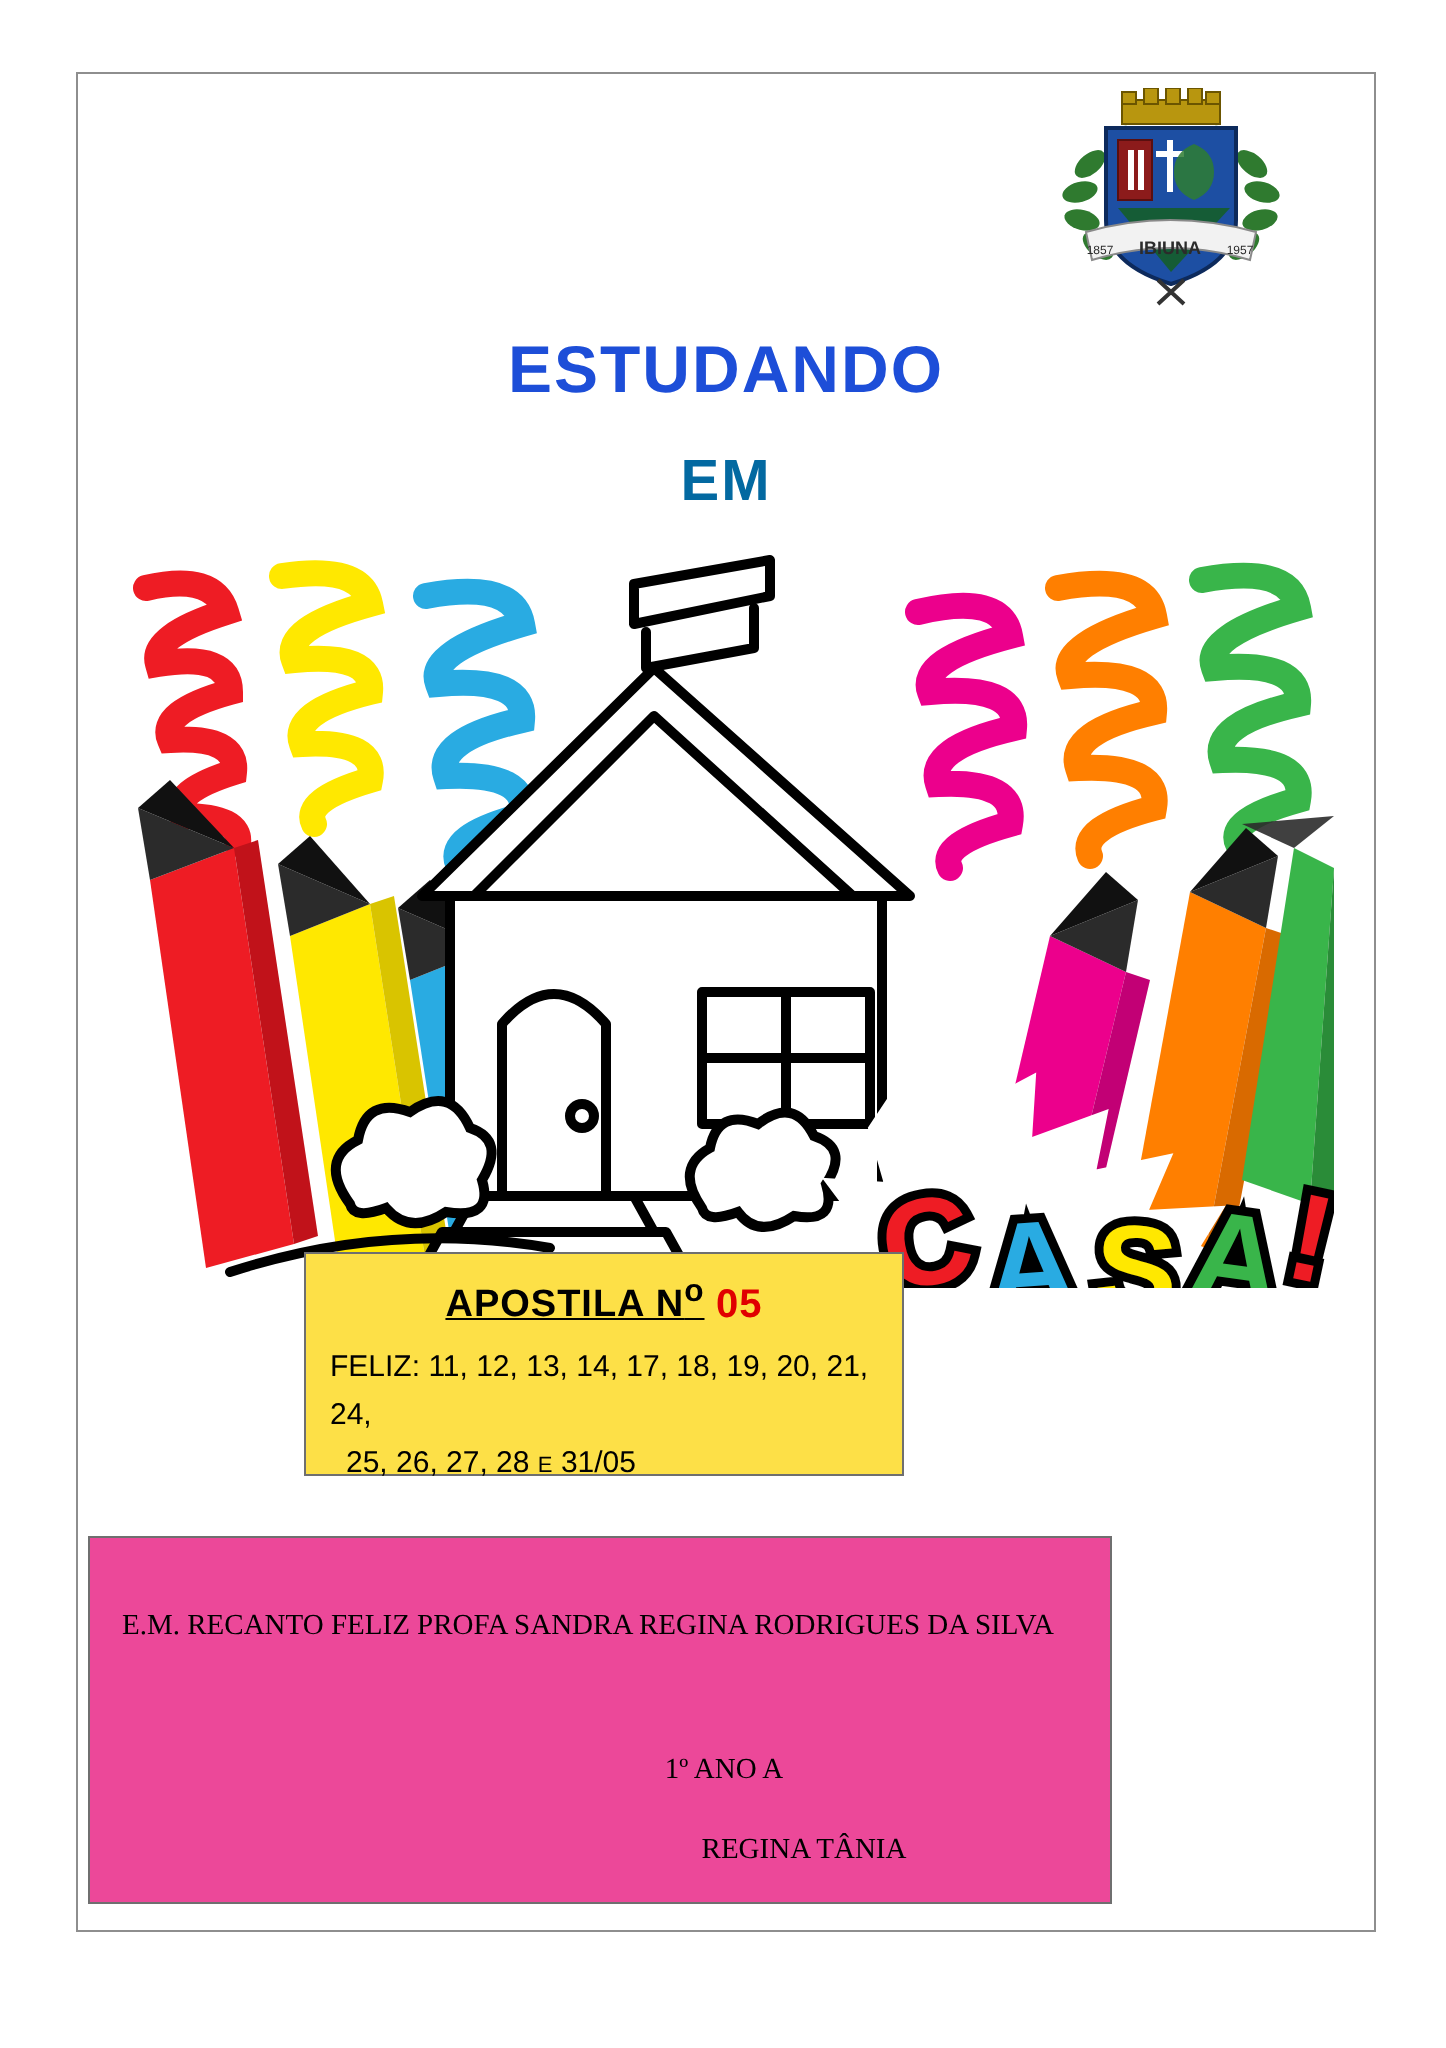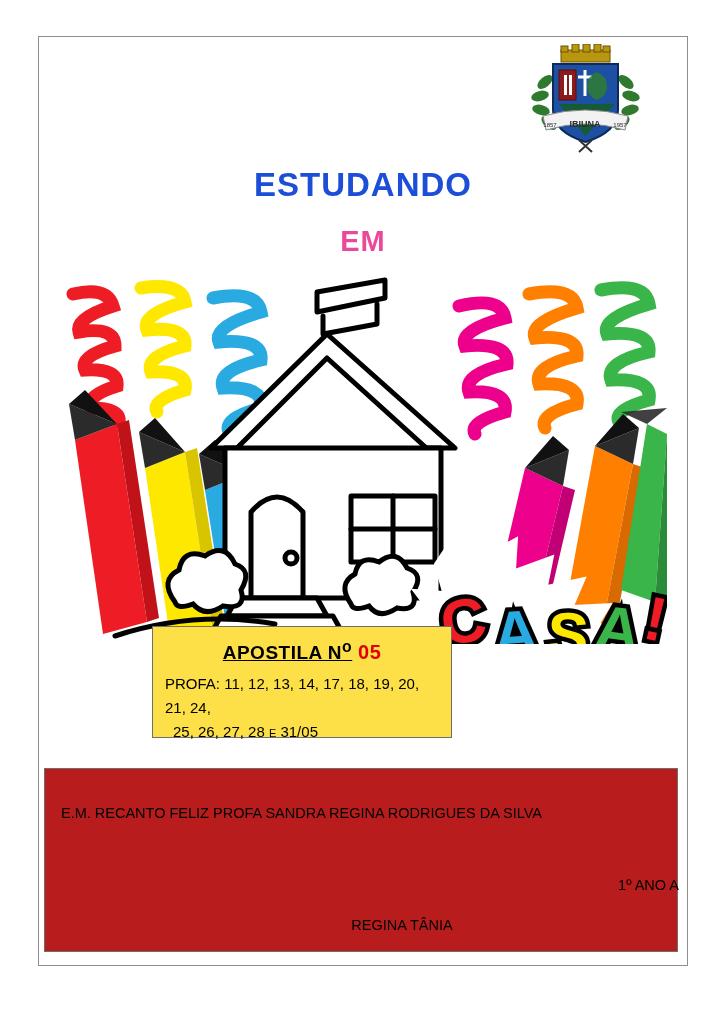--- a/index.html
+++ b/index.html
@@ -54,21 +54,21 @@
   .title-line1 {
     font-size: 33px;
     font-weight: bold;
     color: #1d4ed8;
     letter-spacing: 1px;
     line-height: 40px;
   }
   .title-line2 {
     font-size: 29px;
     font-weight: bold;
-    color: #ec4899;
+    color: #0369a1;
     letter-spacing: 1px;
     line-height: 44px;
     margin-top: 14px;
     text-align: center;
   }
 
   
   .illustration {
     position: absolute;
     left: 55px;
@@ -114,25 +114,26 @@
   }
   .apostila-days .small-e {
     font-size: 11px;
   }
 
   
   .footer-box {
     position: absolute;
     left: 44px;
     top: 768px;
-    width: 634px;
+    width: 512px;
     height: 184px;
     border: 1px solid #6f6f6f;
     box-sizing: border-box;
-    background: #b91c1c;
+    background: #ec4899;
+    font-family: Liberation Serif, serif;
   }
   .school-line {
     position: absolute;
     left: 16px;
     top: 36px;
     font-size: 14.5px;
     color: #000;
     white-space: nowrap;
   }
   .nome-line {
@@ -148,21 +149,21 @@
     border-bottom: 1px solid #000;
     width: 470px;
     height: 13px;
     margin-left: 4px;
   }
   .ano-line {
     position: absolute;
     left: 0;
     top: 108px;
     width: 634px;
-    text-align: right;
+    text-align: center;
     font-size: 14.5px;
     color: #000;
   }
   .profa-line {
     position: absolute;
     left: 0;
     top: 148px;
     width: 634px;
     text-align: center;
     font-size: 14.5px;
@@ -340,21 +341,21 @@
       </g>
     </svg>
   </div>
 
   <div class="apostila-box">
     <div class="apostila-title">
       <span class="underlined"><span>APOSTILA N</span><sup>o</sup></span>
       <span class="apostila-num">05</span>
     </div>
     <div class="apostila-days">
-      <span>PROFA:</span>
+      <span>FELIZ:</span>
       <span>11, 12, 13, 14, 17, 18, 19, 20, 21, 24,</span><br>
       <span style="display:inline-block;width:8px"></span><span>25, 26, 27, 28</span>
       <span class="small-e">E</span>
       <span>31/05</span>
     </div>
   </div>
 
   <div class="footer-box">
     <div class="school-line">E.M. RECANTO FELIZ PROFA SANDRA REGINA RODRIGUES DA SILVA</div>
     <div class="ano-line">1º ANO  A</div>

